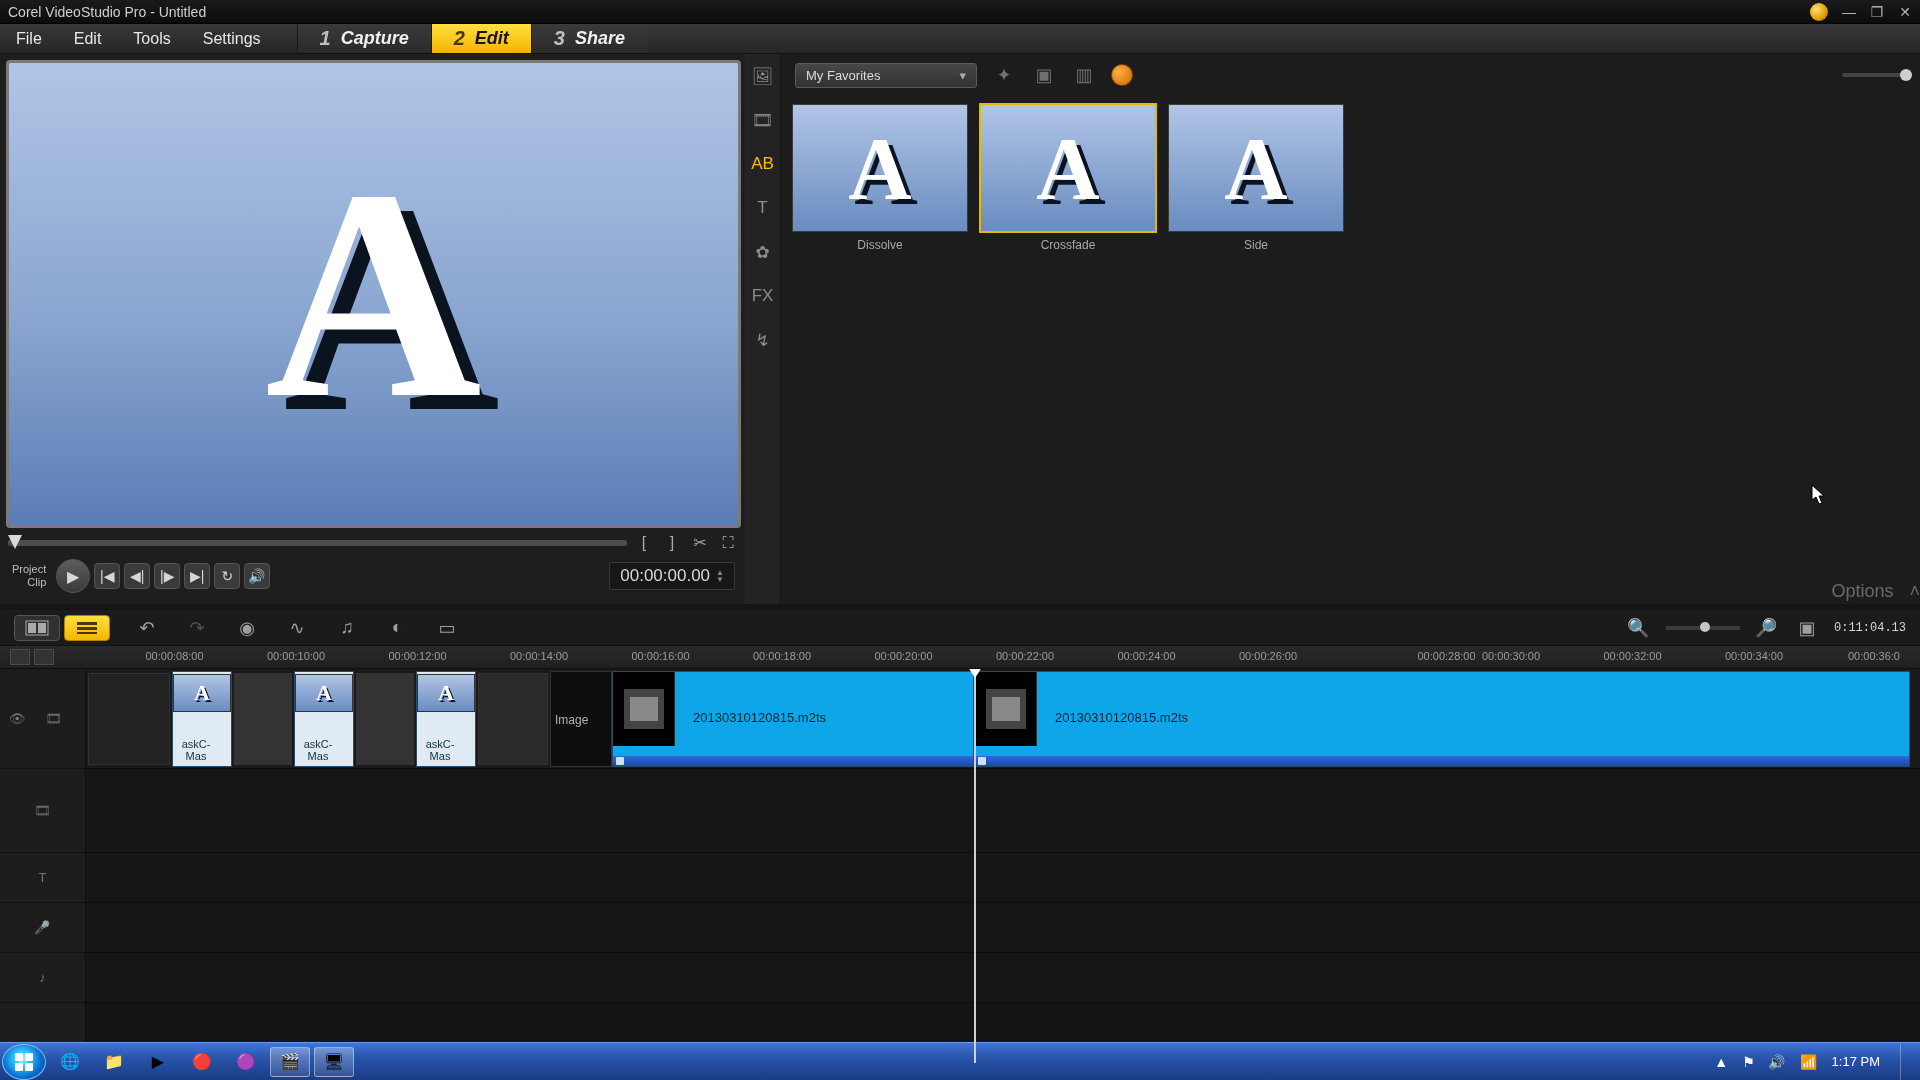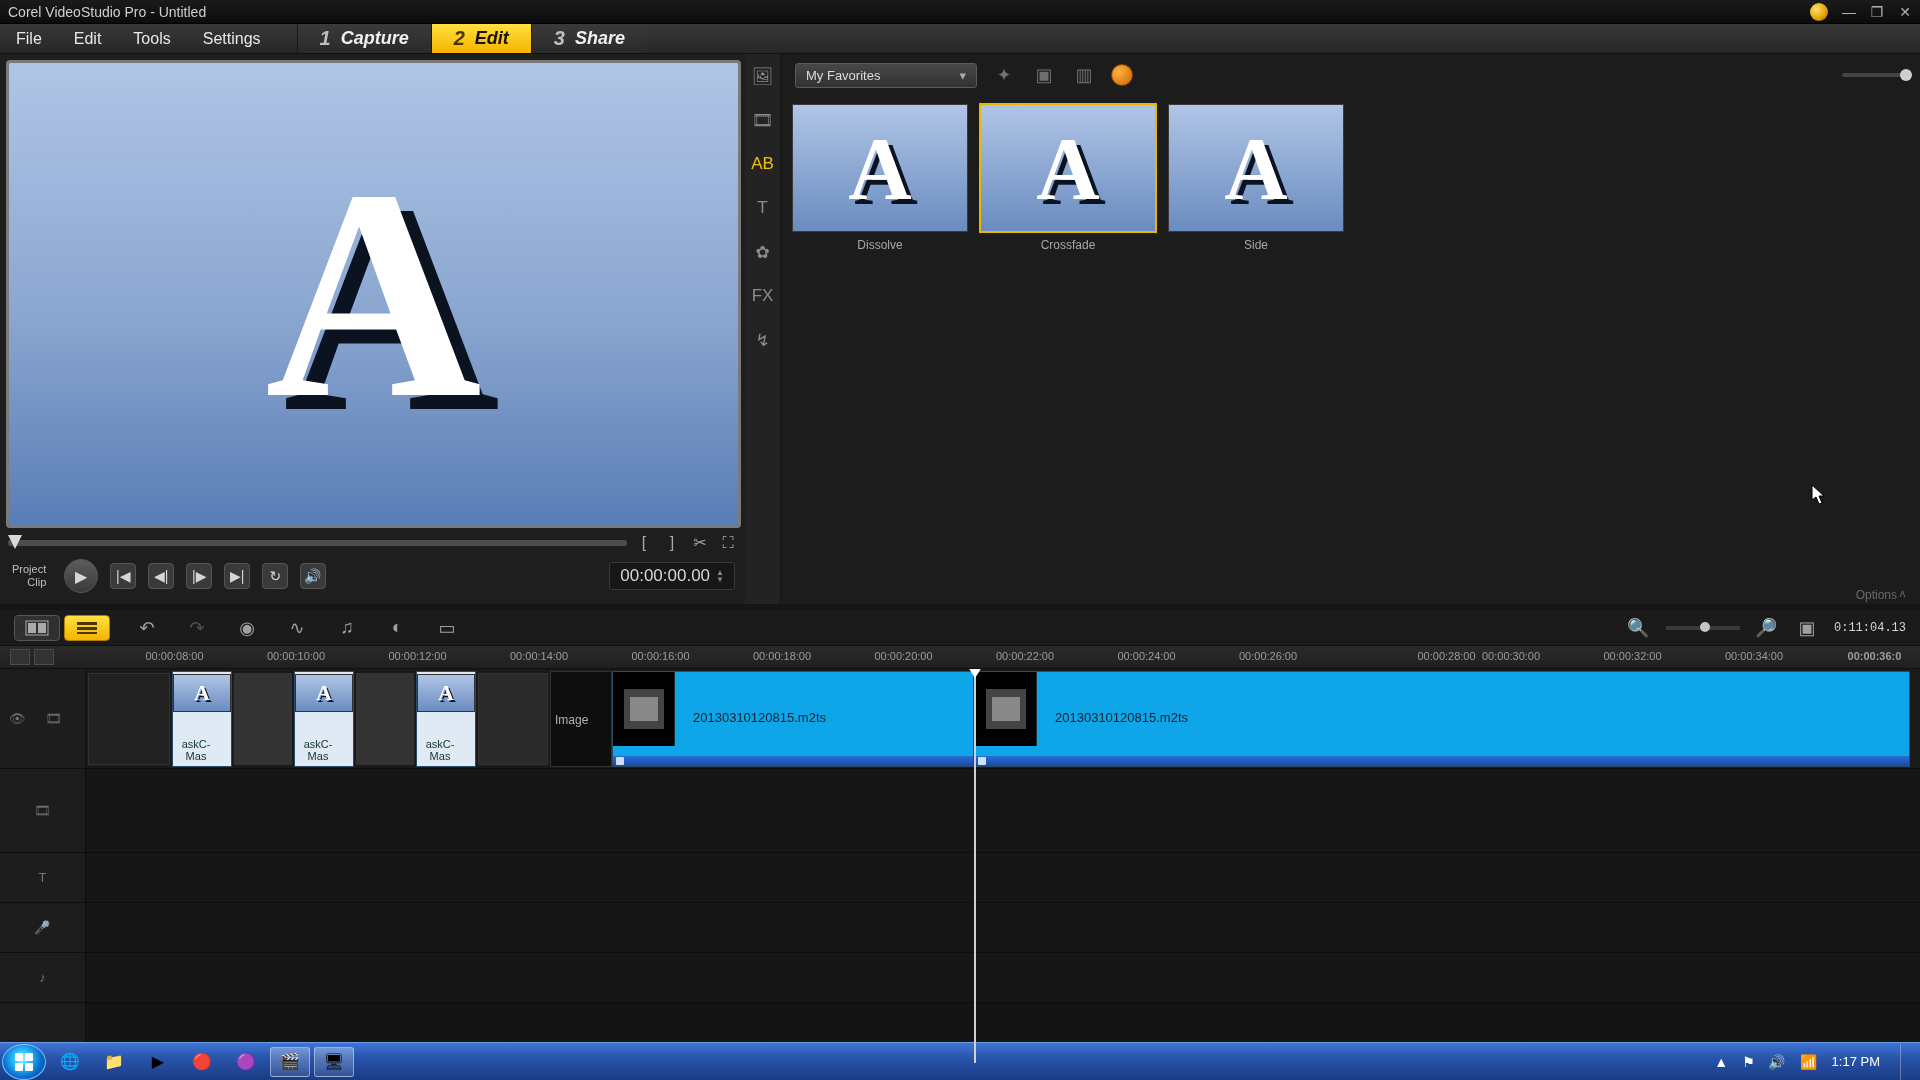--- a/index.html
+++ b/index.html
@@ -29,21 +29,21 @@
 .preview-pane { width: 745px; background: #1e1e1e; padding: 6px 4px 6px 6px; display: flex; flex-direction: column; }
 .preview-box { flex: 1; border: 3px solid #7a7a7a; border-radius: 4px; background: #000; display: flex; align-items: center; justify-content: center; overflow: hidden; }
 .preview-box .letterA { position: relative; width: 100%; height: 100%; background: linear-gradient(#b0c5e6 0%, #8aa6d0 55%, #5a7db5 100%); display: flex; align-items: center; justify-content: center; }
 .preview-box .letterA span { font-family: Georgia, "Times New Roman", serif; font-weight: 700; font-size: 300px; color: #fff; text-shadow: 18px 14px 0 #0b1320; }
 
 .scrub-row { height: 26px; display: flex; align-items: center; gap: 6px; padding: 4px 2px 0; }
 .scrub-track { flex: 1; height: 6px; background: #4c4c4c; border-radius: 2px; position: relative; }
 .scrub-track::before { content:""; position:absolute; left:0; top:-5px; width:14px; height:14px; background:#d8d8d8; clip-path: polygon(0 0,100% 0,50% 100%); }
 .scrub-btn { width: 22px; height: 22px; color: #aaa; font-size: 16px; text-align: center; line-height: 22px; cursor: pointer; }
 
-.transport-row { height: 44px; display: flex; align-items: center; padding: 0 6px; gap: 12px; justify-content: space-between; }
+.transport-row { height: 44px; display: flex; align-items: center; padding: 0 6px; gap: 4px; justify-content: space-between; }
 .proj-clip { font-size: 11px; color: #bfbfbf; text-align: right; line-height: 13px; margin-right: 6px; }
 .tbtn { width: 26px; height: 26px; background: #3a3a3a; border: 1px solid #555; border-radius: 4px; color: #d6d6d6; font-size: 14px; display: flex; align-items: center; justify-content: center; cursor: pointer; }
 .tbtn.play { width: 34px; height: 34px; background: linear-gradient(#5c5c5c,#3a3a3a); border-radius: 50%; font-size: 16px; }
 .timecode { margin-left: auto; background: #171717; border: 1px solid #3a3a3a; color: #d8d8d8; font-family: "Courier New", monospace; font-size: 17px; padding: 3px 10px; border-radius: 3px; display: flex; align-items: center; gap: 6px; }
 .timecode .spinner { display:flex; flex-direction:column; font-size:8px; line-height:7px; color:#888; }
 
 
 .library-pane { flex: 1; background: #1c1c1c; display: flex; position: relative; }
 .lib-sidebar { width: 36px; background: #232323; display: flex; flex-direction: column; align-items: center; padding-top: 12px; gap: 24px; border-right: 1px solid #151515; }
 .lib-icon { width: 26px; height: 20px; cursor: pointer; display: flex; align-items: center; justify-content: center; color: #8c8c8c; font-size: 17px; }
@@ -56,21 +56,21 @@
 .lib-tool.orange { width: 22px; height: 22px; border-radius: 50%; background: radial-gradient(circle at 35% 35%, #ffb040, #cc6600); border: 1px solid #8a4600; }
 .lib-zoom { margin-left: auto; display: flex; align-items: center; gap: 6px; }
 .lib-zoom-track { width: 64px; height: 4px; background: #444; border-radius: 2px; position: relative; }
 .lib-zoom-track::after { content:""; position:absolute; right:-6px; top:-4px; width:12px; height:12px; border-radius:50%; background:#cfcfcf; }
 .lib-grid { flex: 1; padding: 8px; display: flex; gap: 6px; align-content: flex-start; flex-wrap: wrap; overflow: hidden; }
 .thumb-wrap { width: 182px; display: flex; flex-direction: column; align-items: center; cursor: pointer; }
 .thumb { width: 176px; height: 128px; border: 1px solid #3a3a3a; background: linear-gradient(#b0c5e6,#6a8cc0); display: flex; align-items: center; justify-content: center; }
 .thumb span { font-family: Georgia, serif; font-weight: 700; font-size: 88px; color: #fff; text-shadow: 6px 5px 0 #0b1320; }
 .thumb-wrap.selected .thumb { outline: 2px solid #e8b800; outline-offset: -1px; }
 .thumb-label { font-size: 12px; color: #a8a8a8; margin-top: 6px; }
-.options-tab { position: absolute; right: 14px; bottom: 2px; font-size: 12px; color: #6a6a6a; display: flex; align-items: center; gap: 2px; }
+.options-tab { position: absolute; right: 0; bottom: 2px; font-size: 18px; color: #6a6a6a; display: flex; align-items: center; gap: 16px; }
 
 
 .fake-cursor { position: absolute; left: 1066px; top: 430px; width: 16px; height: 22px; pointer-events: none; }
 .fake-cursor svg { width: 16px; height: 22px; }
 
 
 .hgrip { height: 6px; background: #151515; }
 
 
 .timeline { height: 470px; background: #1b1b1b; display: flex; flex-direction: column; }
@@ -313,21 +313,21 @@
         <span class="rtick" style="left: 560px;">00:00:16:00</span>
         <span class="rtick" style="left: 681.5px;">00:00:18:00</span>
         <span class="rtick" style="left: 803px;">00:00:20:00</span>
         <span class="rtick" style="left: 924.5px;">00:00:22:00</span>
         <span class="rtick" style="left: 1046px;">00:00:24:00</span>
         <span class="rtick" style="left: 1167.5px;">00:00:26:00</span>
         <span class="rtick" style="left: 1346px;">00:00:28:00</span>
         <span class="rtick" style="left: 1410.5px;">00:00:30:00</span>
         <span class="rtick" style="left: 1532px;">00:00:32:00</span>
         <span class="rtick" style="left: 1653.5px;">00:00:34:00</span>
-        <span class="rtick" style="left: 1775px; font-weight: bold;">00:00:36:0</span>
+        <span class="rtick" style="left: 1775px;">00:00:36:0</span>
       </div>
   </div>
 
   <div class="tl-body">
     <div class="track-heads">
       <div class="track-head th-video">
         <span style="position:relative;left:-14px">👁</span>
         <span>🎞</span>
       </div>
       <div class="track-head th-overlay">

